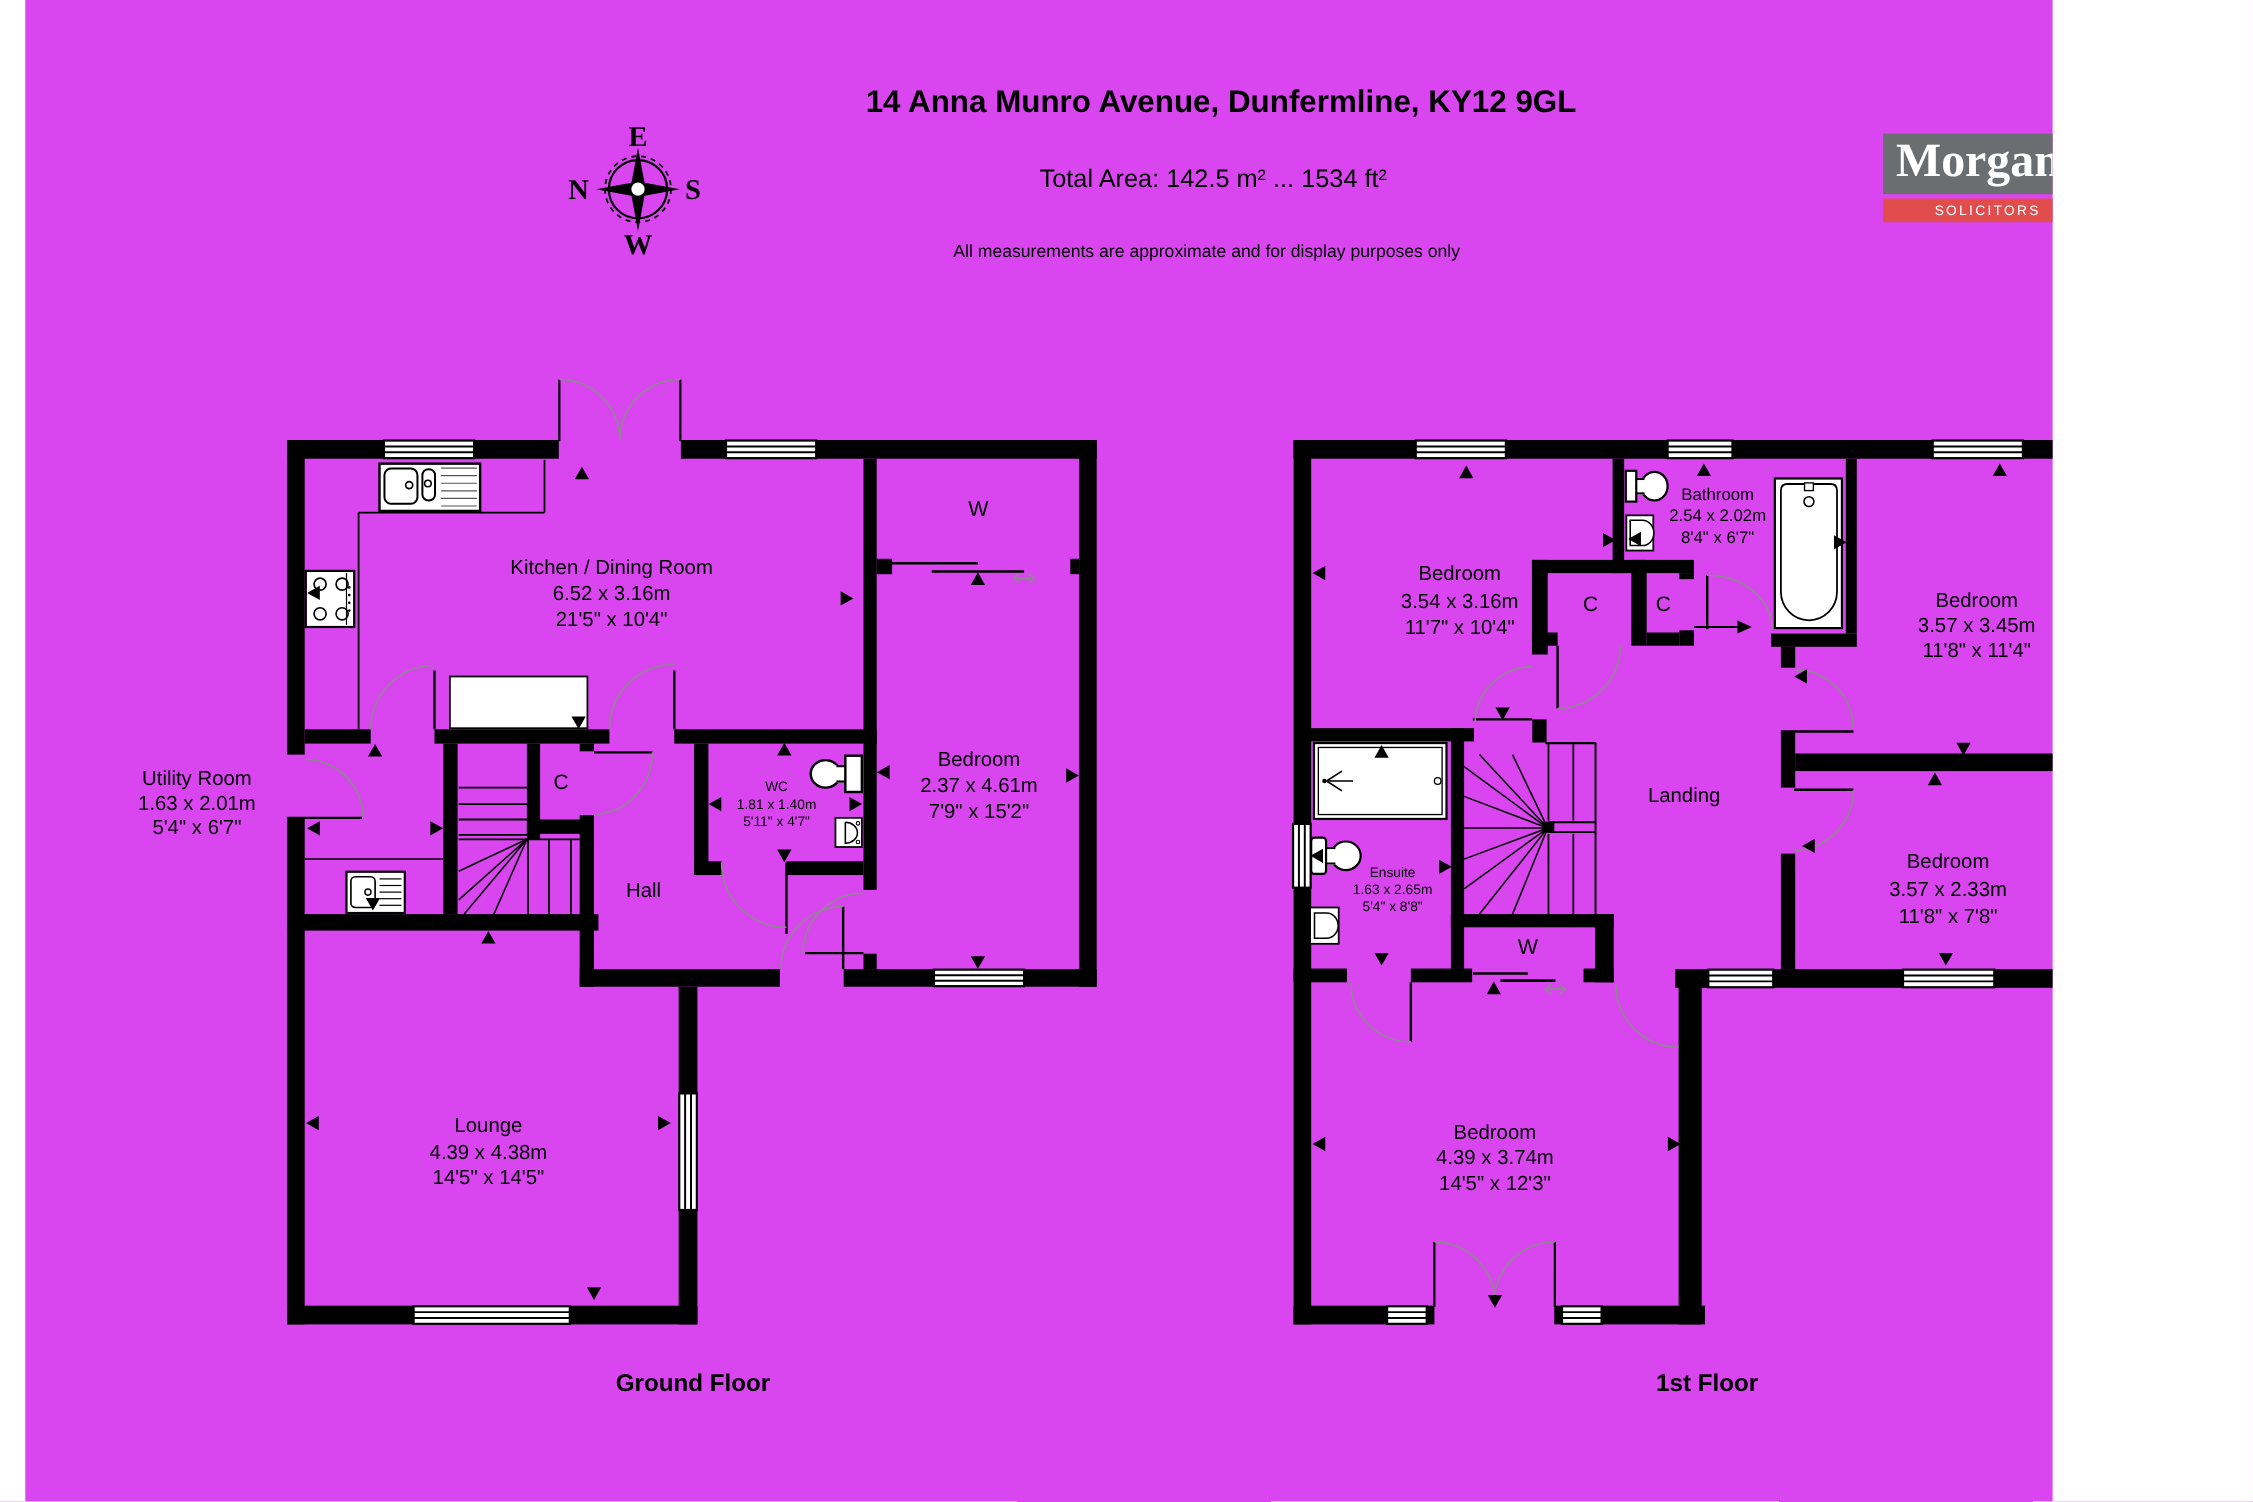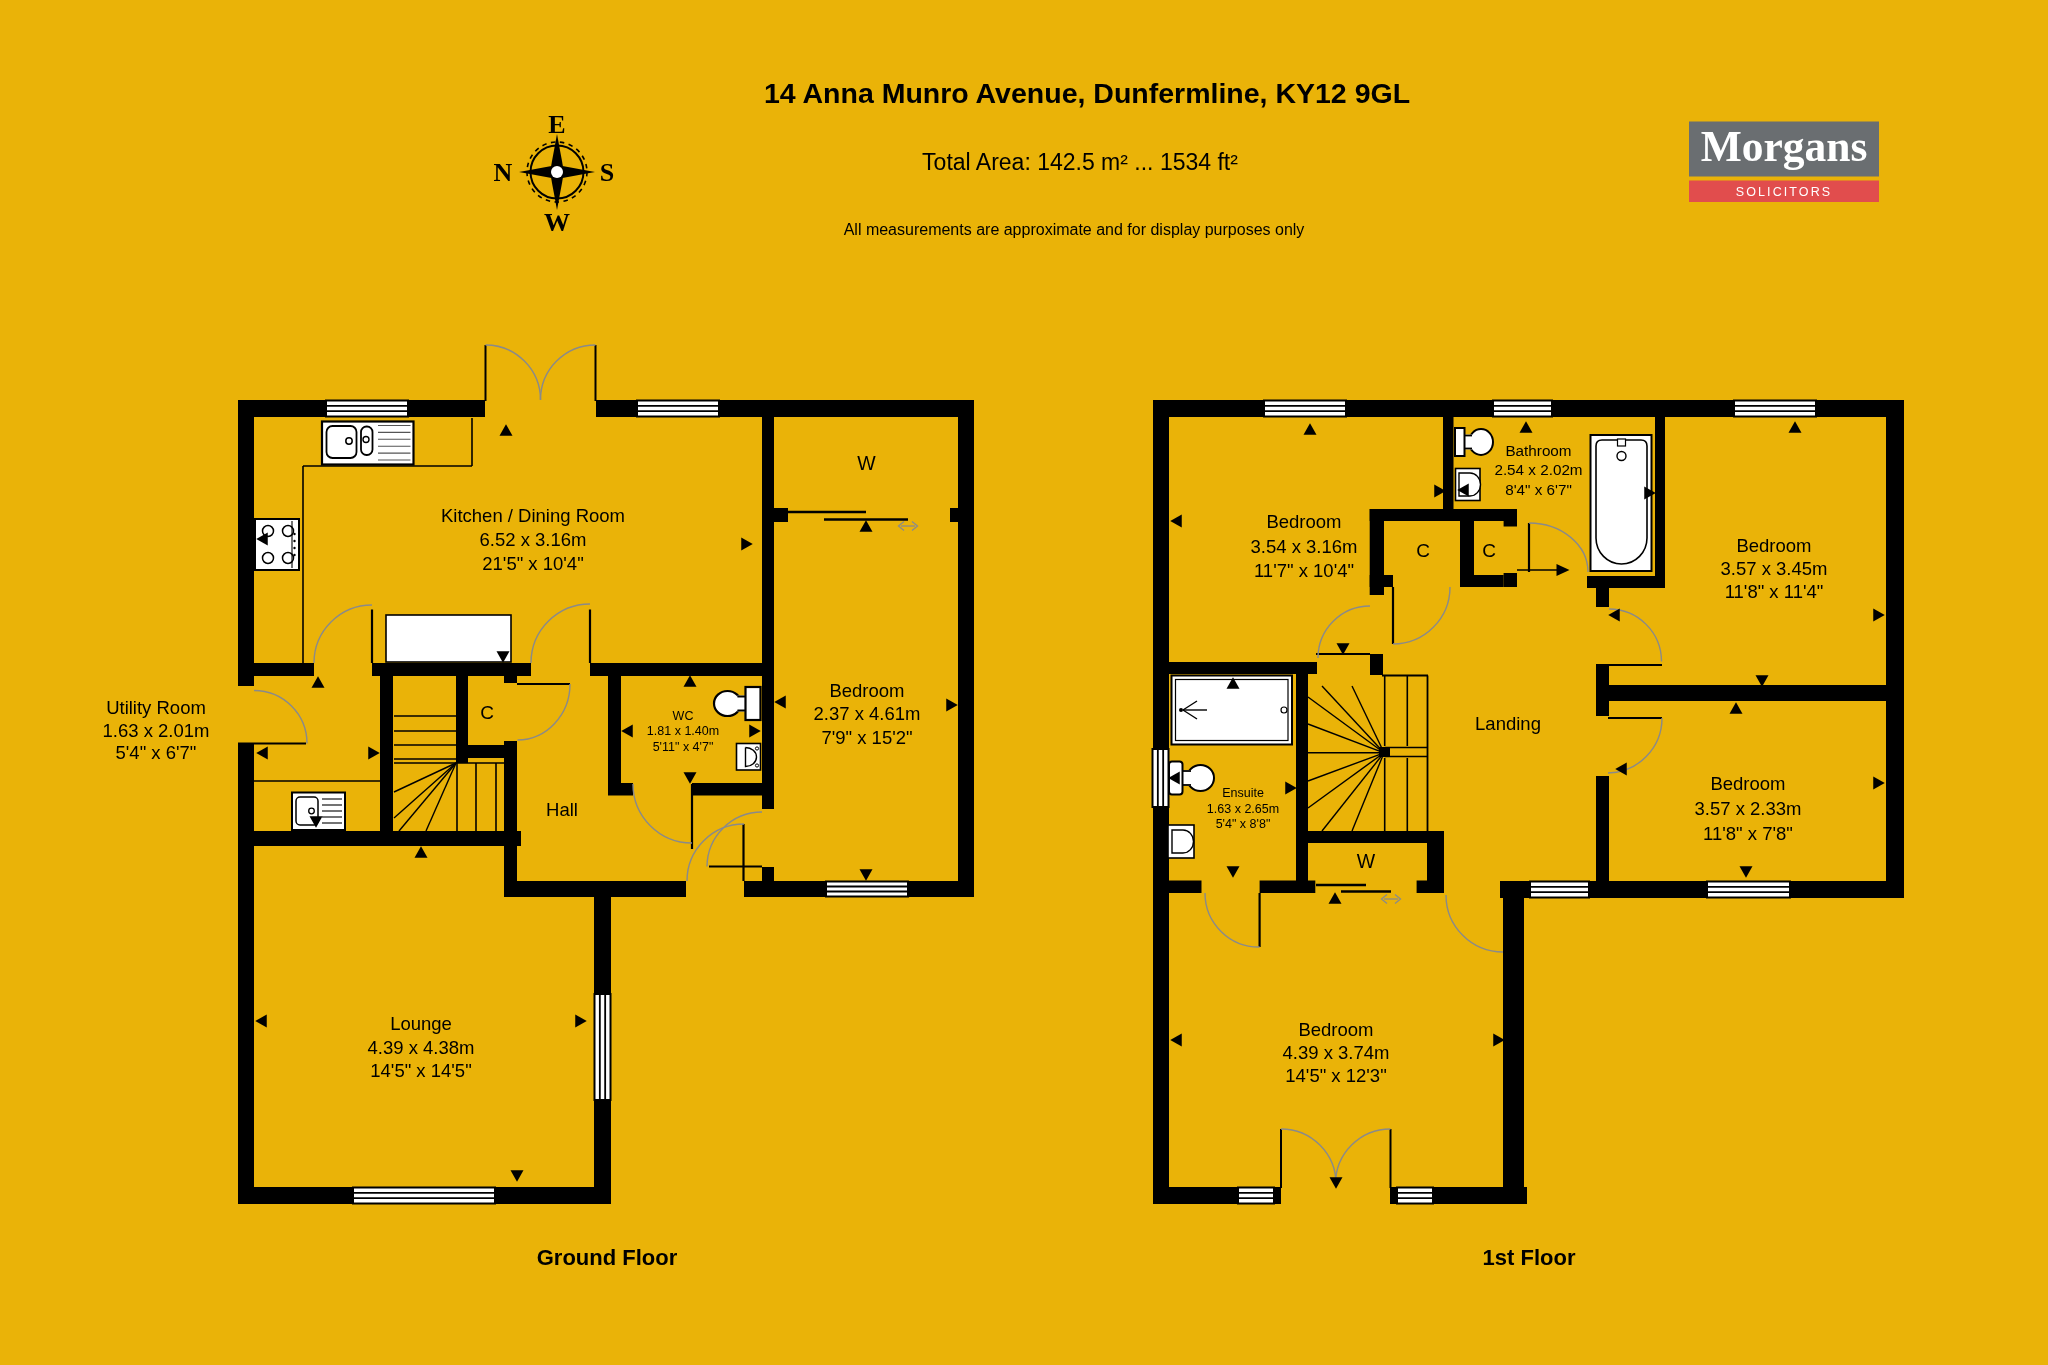--- a/index.html
+++ b/index.html
@@ -1,14 +1,14 @@
 <!DOCTYPE html>
 <html><head><meta charset="utf-8"><style>
 html,body{margin:0;padding:0;background:#fff;}
-.page{position:relative;width:2048px;height:1365px;background:#eab308;overflow:hidden;}
+.page{position:relative;width:1843px;height:1365px;background:#d946ef;overflow:hidden;margin-left:23px;}
 svg{position:absolute;left:0;top:0;}
 </style></head><body>
 <div class="page">
 <svg width="2048" height="1365" viewBox="0 0 2048 1365">
 
 <text x="1087" y="93" font-family="'Liberation Sans', sans-serif" font-size="28.5" font-weight="bold" fill="#000" text-anchor="middle" dominant-baseline="central">14 Anna Munro Avenue, Dunfermline, KY12 9GL</text>
 
 <g>
 <circle cx="557" cy="172" r="26.5" fill="none" stroke="#000" stroke-width="2"></circle>
 <circle cx="557" cy="172" r="30" fill="none" stroke="#000" stroke-width="1.6" stroke-dasharray="4.5,4.5"></circle>

